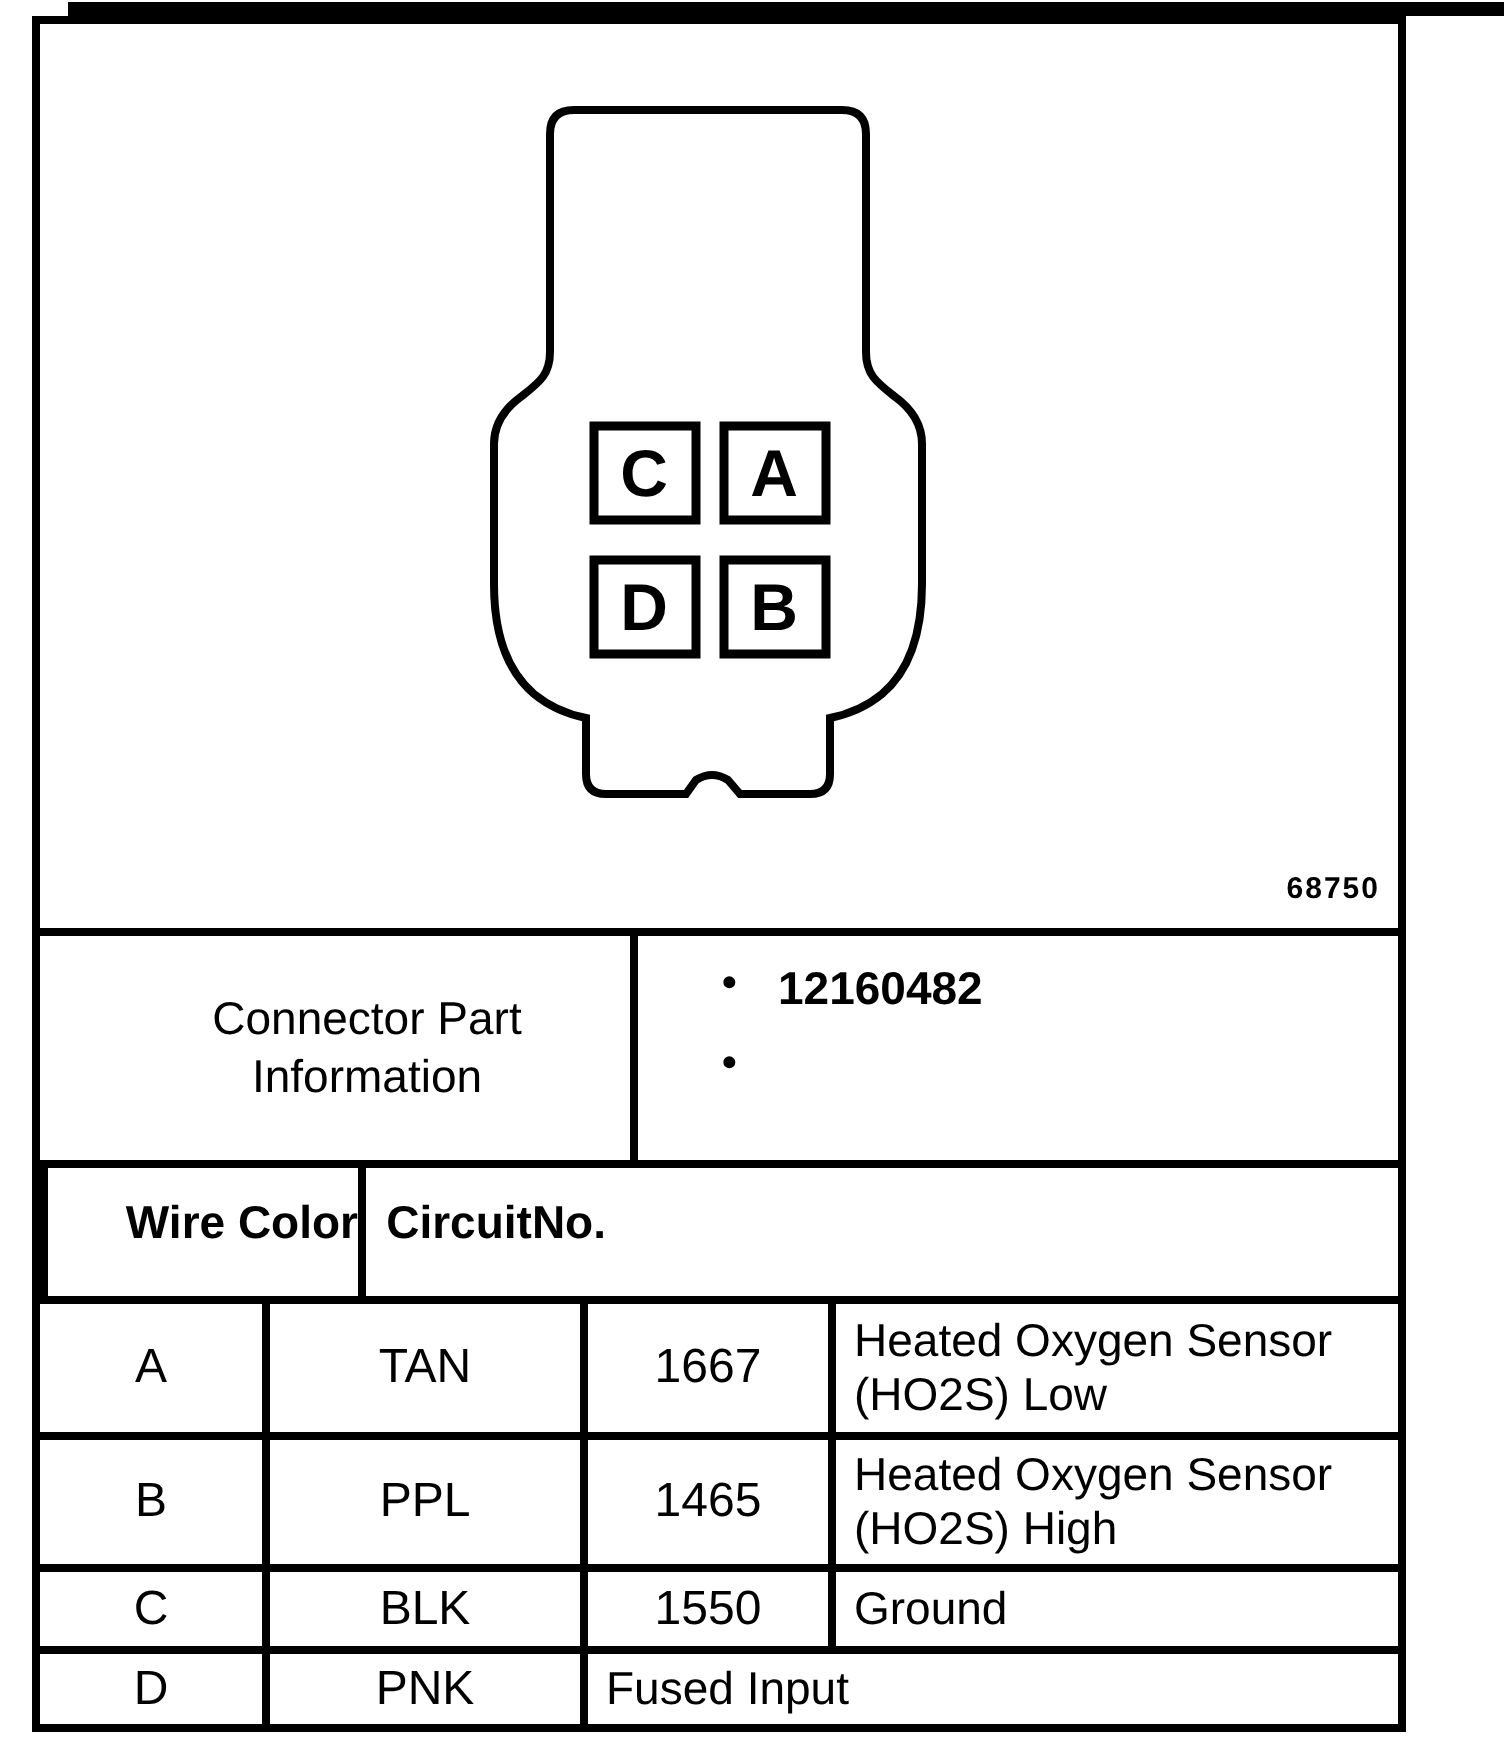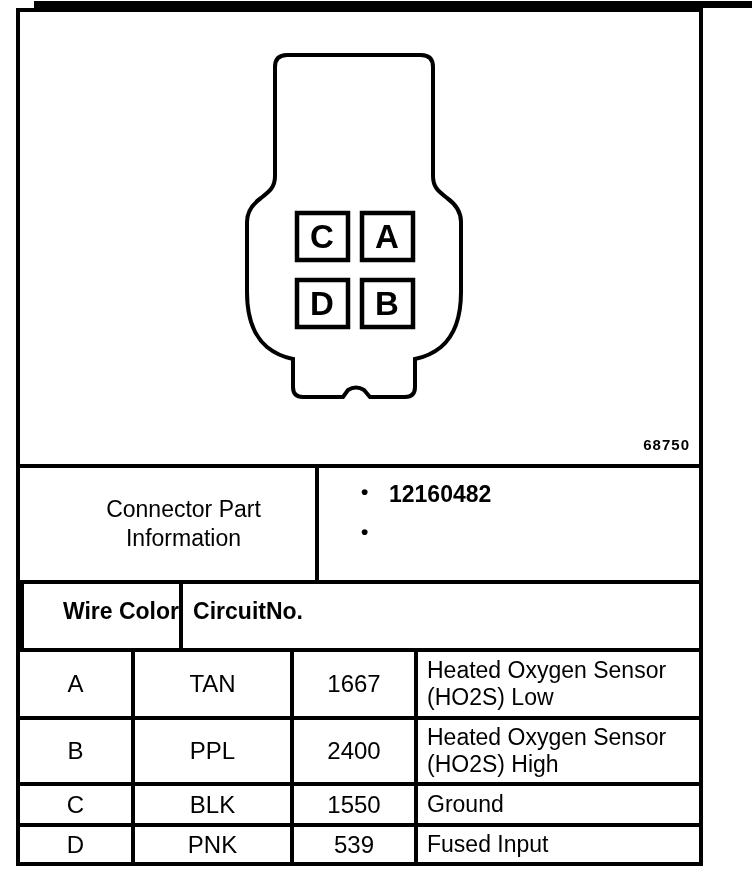--- a/index.html
+++ b/index.html
@@ -127,32 +127,31 @@
     <div class="t-row data row-a">
       <div class="c-pin">A</div>
       <div class="c-wire">TAN</div>
       <div class="c-circ">1667</div>
       <div class="c-func">Heated Oxygen Sensor (HO2S) Low</div>
     </div>
 
     <div class="t-row data row-b">
       <div class="c-pin">B</div>
       <div class="c-wire">PPL</div>
-      <div class="c-circ">2400</div>
+      <div class="c-circ">1465</div>
       <div class="c-func">Heated Oxygen Sensor (HO2S) High</div>
     </div>
 
     <div class="t-row data row-c">
       <div class="c-pin">C</div>
       <div class="c-wire">BLK</div>
       <div class="c-circ">1550</div>
       <div class="c-func">Ground</div>
     </div>
 
     <div class="t-row data row-d">
       <div class="c-pin">D</div>
       <div class="c-wire">PNK</div>
-      <div class="c-circ">539</div>
       <div class="c-func">Fused Input</div>
     </div>
 
   </div>
 </div>
 
 </body></html>

